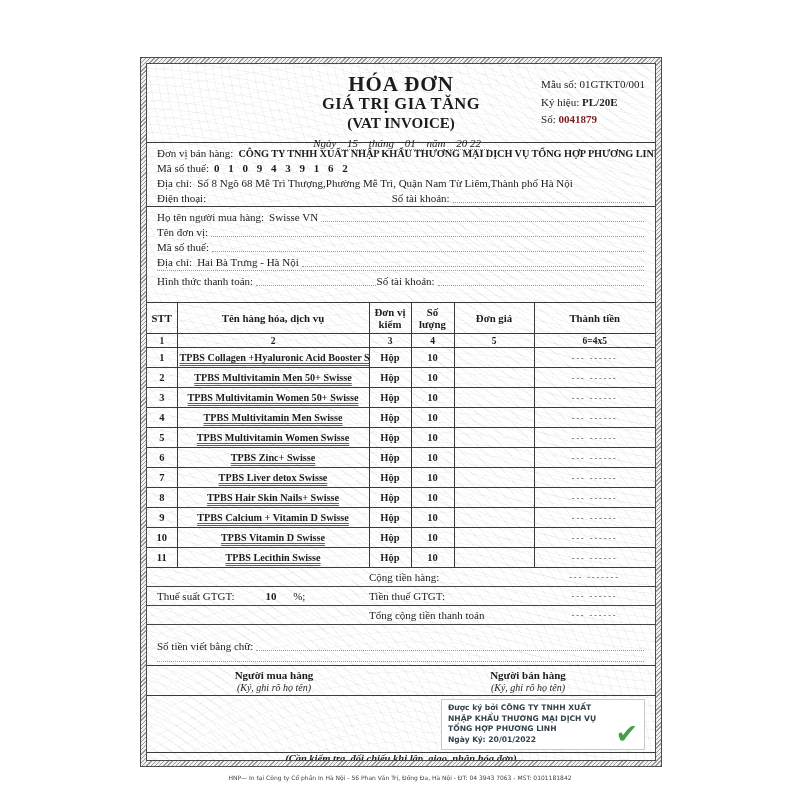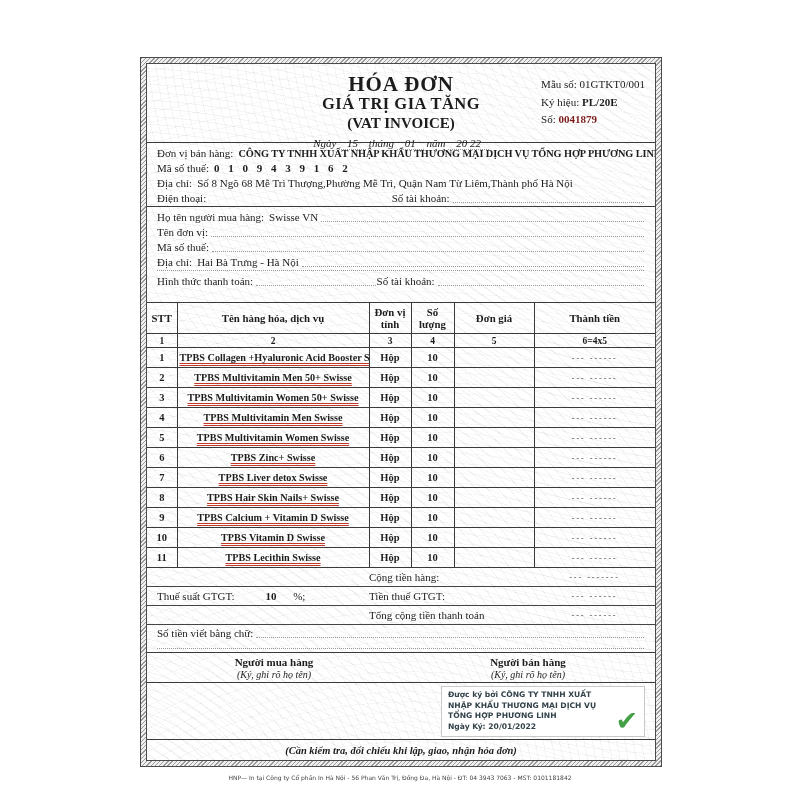--- a/index.html
+++ b/index.html
@@ -57,21 +57,21 @@
   td.unit,td.qty{font-weight:bold;}
   .scribble{font-size:8px;letter-spacing:2px;color:#5e5e5e;font-weight:bold;}
 
   
   .tot-row{display:flex;align-items:center;height:18px;font-size:11px;flex:0 0 auto;}
   .tot-row.bt{border-top:1px solid #444;}
   .t-left{width:222px;box-sizing:border-box;padding-left:10px;white-space:nowrap;}
   .t-mid{flex:1;white-space:nowrap;}
   .t-amt{width:121px;text-align:center;}
   .tax-val{display:inline-block;margin:0 14px 0 28px;font-weight:bold;}
-  .words-row{border-top:1px solid #444;padding:1px 10px 0;box-sizing:border-box;flex:0 0 auto;}
+  .words-row{border-top:1px solid #444;padding:14px 10px 0;box-sizing:border-box;flex:0 0 auto;}
   .blankdots{height:11px;display:flex;padding:0 10px;flex:0 0 auto;}
 
   
   .sigs{border-top:1px solid #3a3a3a;display:flex;height:30px;flex:0 0 auto;padding-top:3px;box-sizing:border-box;}
   .sig-col{width:50%;text-align:center;}
   .sig-title{font-weight:bold;font-size:11px;line-height:1.2;}
   .sig-note{font-style:italic;font-size:10px;line-height:1.2;}
   .sig-area{border-top:1px solid #3a3a3a;height:56px;position:relative;flex:0 0 auto;}
   .dsign{position:absolute;right:10px;top:3px;width:204px;box-sizing:border-box;background:#fff;
          border:1px solid #c9c9c9;padding:3px 26px 3px 6px;z-index:2;
@@ -185,21 +185,21 @@
               <col style="width:192px">
               <col style="width:42px">
             <col style="width:43px">
               <col style="width:80px">
               <col style="width:121px">
           </colgroup>
           <tbody>
               <tr>
             <th class="first-col">STT</th>
             <th>Tên hàng hóa, dịch vụ</th>
-            <th>Đơn vị tính</th>
+            <th>Đơn vị kiểm</th>
             <th>Số lượng</th>
             <th>Đơn giá</th>
             <th class="last-col">Thành tiền</th>
           </tr>
           <tr class="numrow">
             <td class="first-col">1</td>
             <td>2</td>
             <td>3</td>
             <td>4</td>
             <td>5</td>

